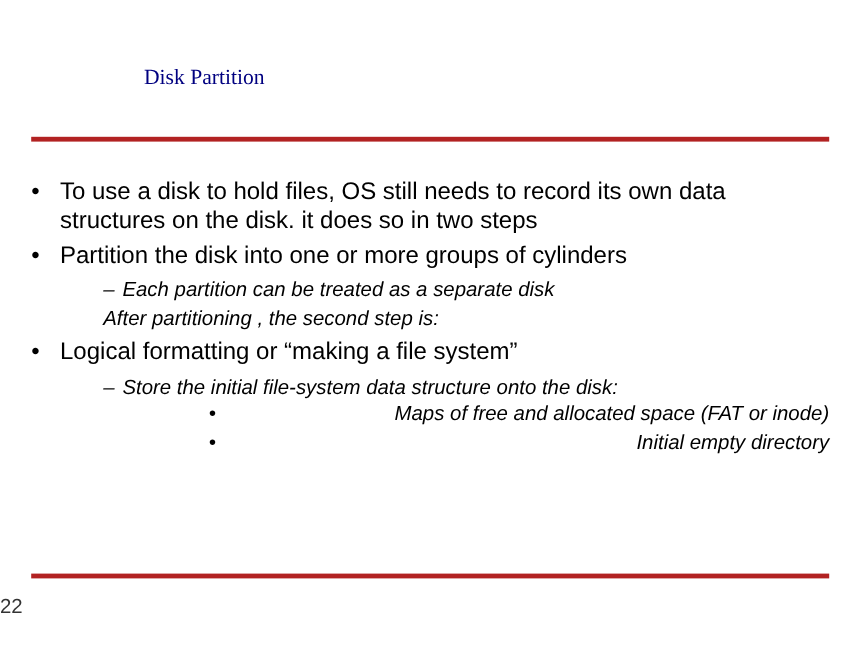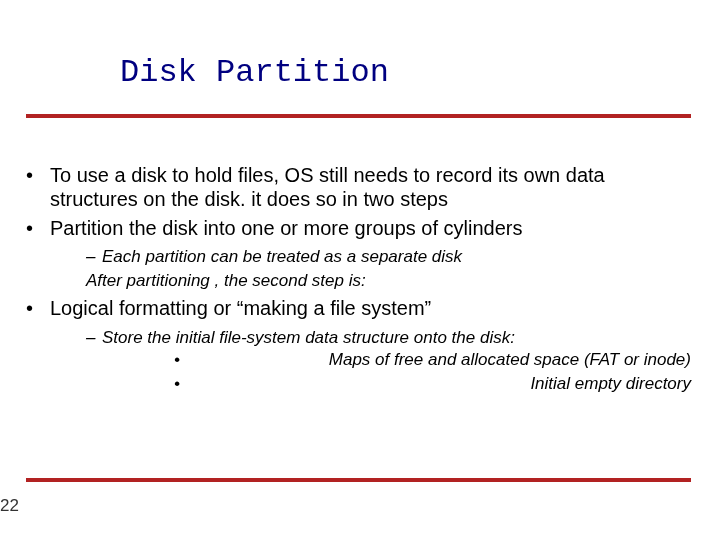--- a/index.html
+++ b/index.html
@@ -14,43 +14,43 @@
   .slide {
     position: relative;
     width: 720px;
     height: 540px;
     box-sizing: border-box;
   }
   .title {
     position: absolute;
     top: 54px;
     left: 120px;
-    font-size: 32px;
+    font-size: 18px;
     color: #000080;
-    font-family: Liberation Mono, monospace;
+    font-family: Liberation Serif, serif;
   }
   .rule-top {
     position: absolute;
     top: 114px;
     left: 26px;
     width: 665px;
     height: 4px;
     background: #b22222;
   }
   .rule-bottom {
     position: absolute;
     top: 478px;
     left: 26px;
     width: 665px;
     height: 4px;
     background: #b22222;
   }
   .content {
     position: absolute;
-    top: 163px;
+    top: 148px;
     left: 26px;
     width: 665px;
     font-size: 20px;
     line-height: 1.22;
   }
   ul.lvl1 {
     list-style: none;
     margin: 0;
     padding: 0;
   }

